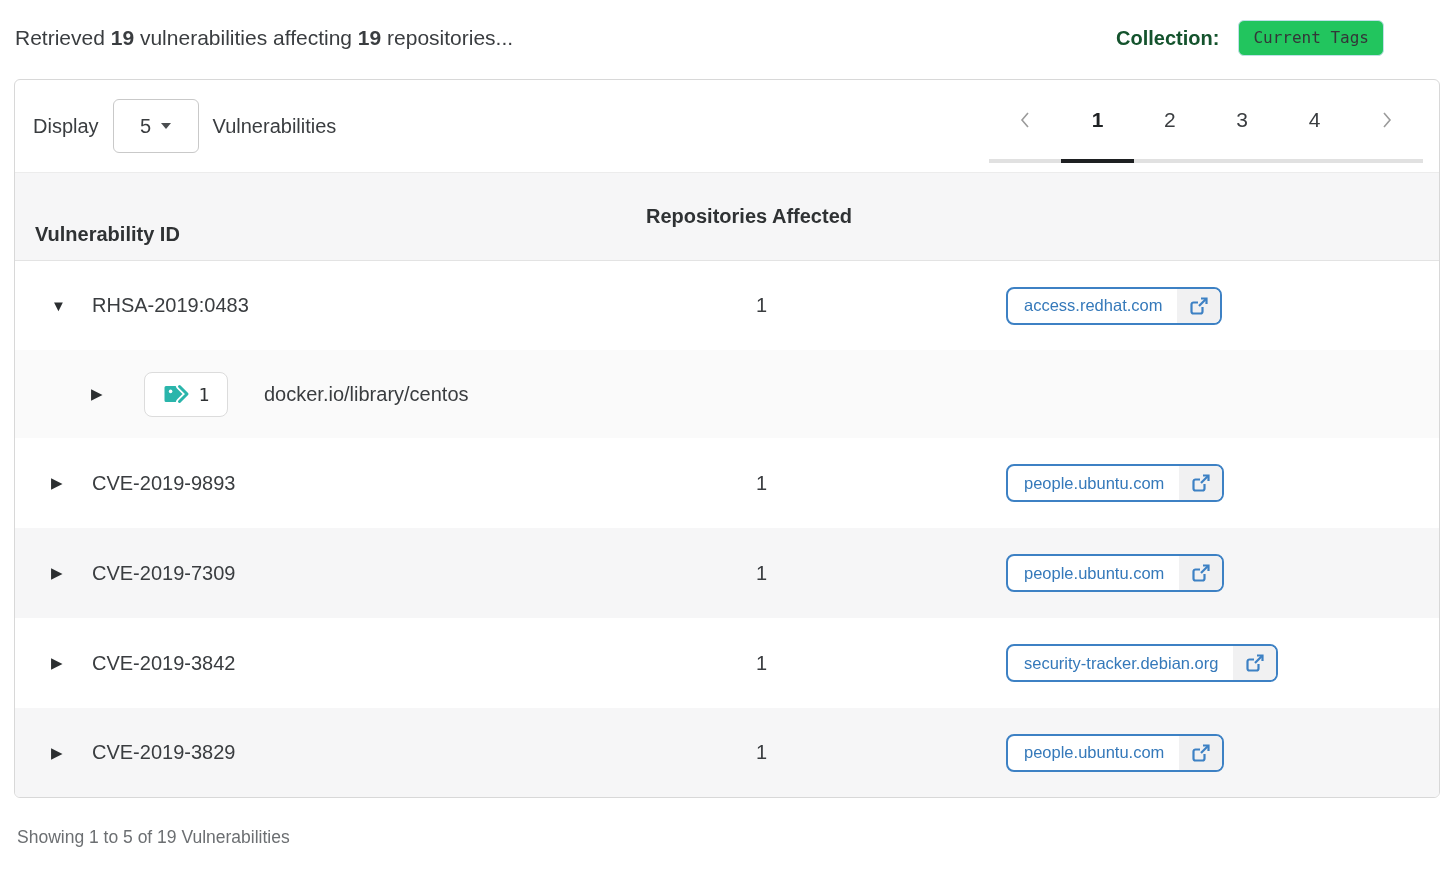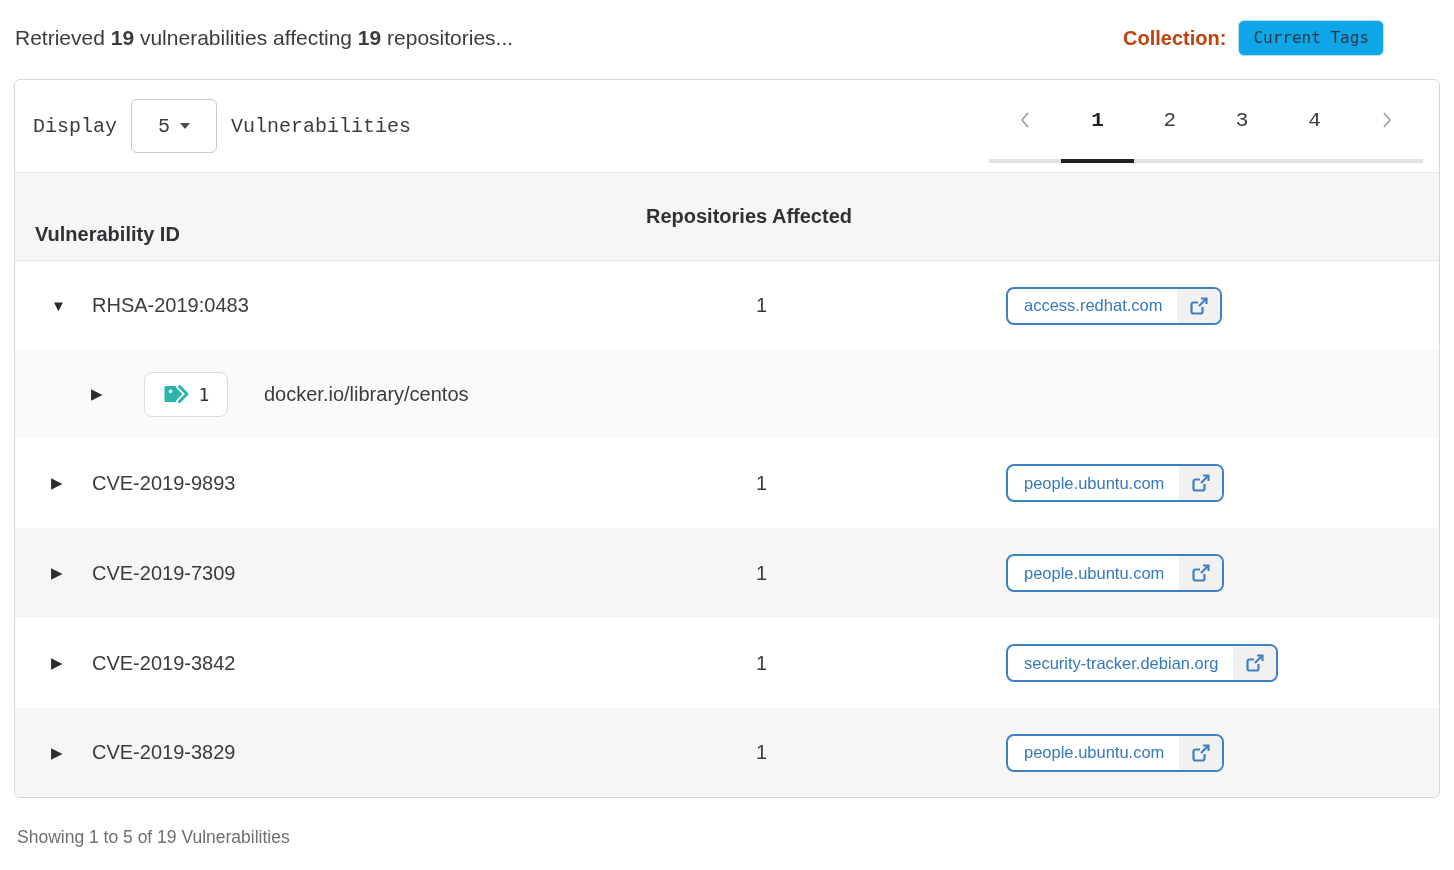--- a/index.html
+++ b/index.html
@@ -14,50 +14,49 @@
   .topbar {
     height: 76px;
     display: flex;
     align-items: center;
     padding: 0 70px 0 15px;
   }
   .summary { font-size: 21px; color: #3a3d40; flex: 1; white-space: nowrap; }
   .summary b { font-weight: 700; }
   .filter-group { display: flex; align-items: center; white-space: nowrap; }
   .filter-group.severity { margin-left: 97px; }
-  .filter-label { font-size: 20px; font-weight: 700; color: #c2410c; }
+  .filter-label { font-size: 20px; font-weight: 700; color: #14532d; }
   .chip {
     font-family: "DejaVu Sans Mono", monospace;
     font-size: 16px;
     color: #333638;
-    background: #0ea5e9;
+    background: #22c55e;
     border: 1px solid #bfe0e6;
     border-radius: 6px;
     padding: 9px 14px;
-    margin-left: 12px;
+    margin-left: 19px;
     line-height: 1;
   }
 
   
   .card {
     margin: 3px 14px 0 14px;
     border: 1px solid #d8d8d8;
     border-radius: 6px;
     overflow: hidden;
     background: #fff;
   }
 
   
   .toolbar {
     height: 93px;
     display: flex;
     align-items: center;
     padding: 0 16px 0 18px;
     border-bottom: 1px solid #ececec;
-    font-family: Liberation Mono, monospace;
   }
   .toolbar-text { font-size: 20px; color: #3a3d40; }
   .pagesize {
     margin: 0 14px;
     width: 86px;
     height: 54px;
     border: 1px solid #c9c9c9;
     border-radius: 6px;
     background: #fff;
     display: flex;

